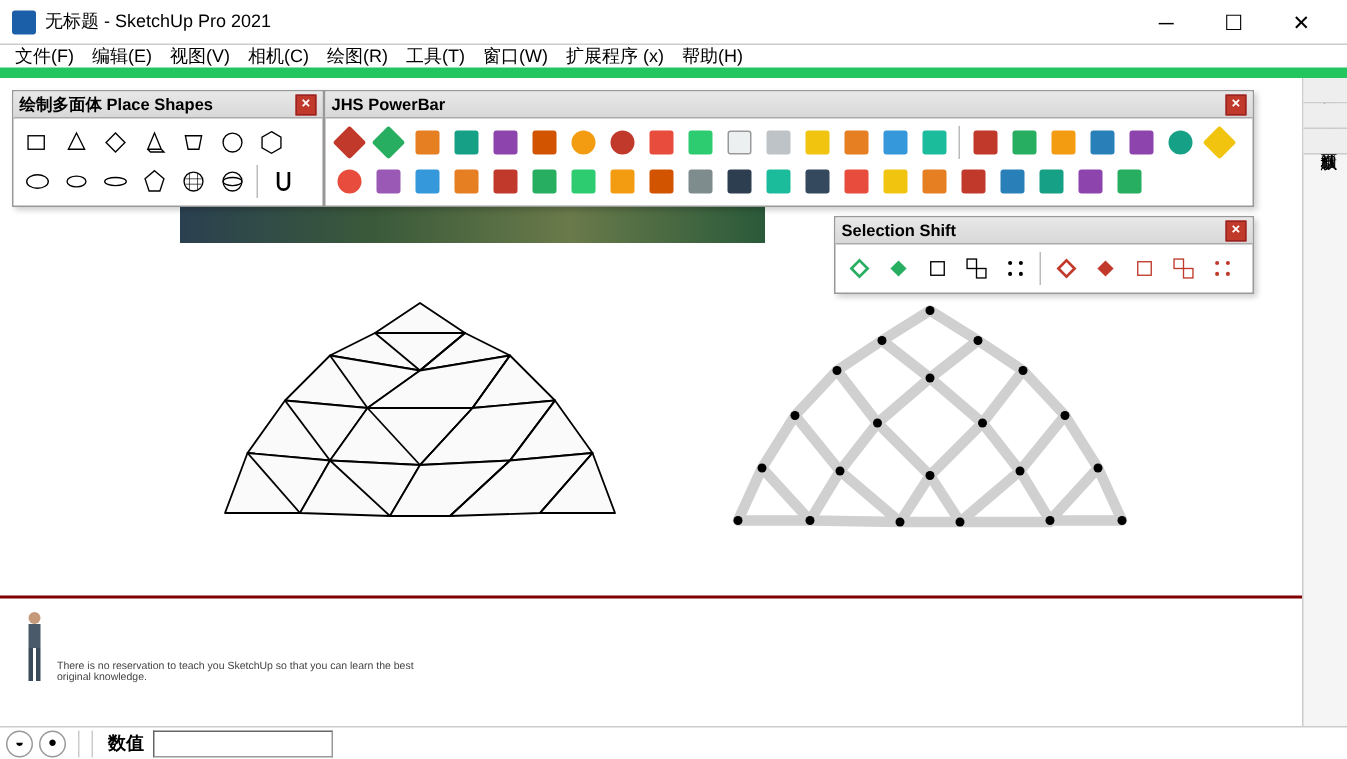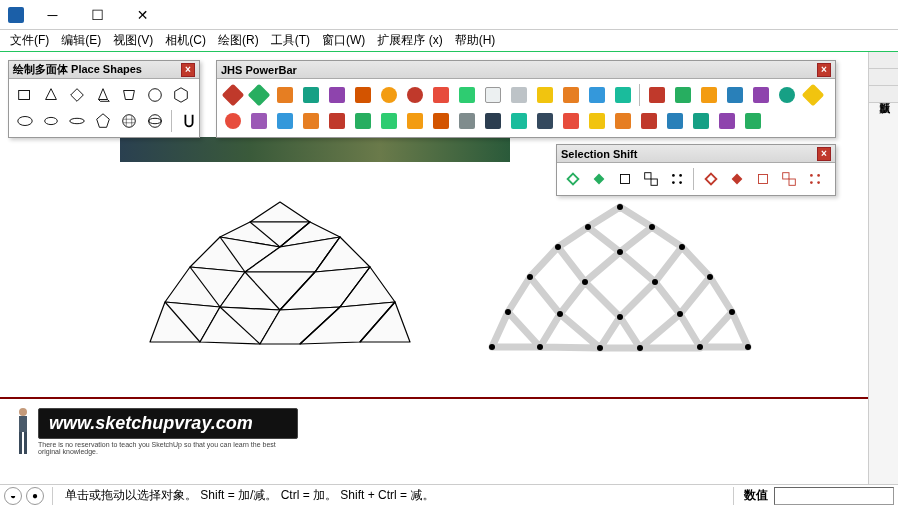--- a/index.html
+++ b/index.html
@@ -3,21 +3,21 @@
 <meta charset="utf-8">
 <style>
 * { box-sizing: border-box; margin: 0; padding: 0; font-family: "Microsoft YaHei", sans-serif; }
 body { background: #fff; width: 898px; height: 506px; overflow: hidden; position: relative; font-size: 12px; }
 
 .titlebar { height: 30px; background: #fff; border-bottom: 1px solid #ccc; display: flex; align-items: center; padding: 0 8px; }
 .titlebar .icon { width: 16px; height: 16px; background: #1b5fa8; border-radius: 2px; margin-right: 6px; }
 .titlebar .title { flex: 1; font-size: 12px; color: #000; }
 .titlebar .winbtn { width: 45px; height: 30px; display: flex; align-items: center; justify-content: center; font-size: 14px; color: #000; }
 
-.menubar { height: 22px; background: #fff; border-bottom: 1px solid #22c55e; display: flex; align-items: center; padding: 0 4px; font-size: 12px; }
+.menubar { height: 22px; background: #fff; border-bottom: 7px solid #22c55e; display: flex; align-items: center; padding: 0 4px; font-size: 12px; }
 .menubar span { padding: 2px 6px; cursor: default; }
 
 .viewport { position: absolute; top: 52px; left: 0; right: 30px; bottom: 22px; background: #fff; }
 .redline { position: absolute; top: 345px; left: 0; right: 0; border-top: 2px solid #800000; }
 
 .sidebar { position: absolute; top: 52px; right: 0; width: 30px; bottom: 22px; background: #f5f5f5; border-left: 1px solid #ccc; display: flex; flex-direction: column; }
 .sidebar .tab { writing-mode: vertical-rl; padding: 8px 6px; font-size: 11px; border-bottom: 1px solid #ccc; text-align: center; background: #eee; }
 
 .statusbar { position: absolute; bottom: 0; left: 0; right: 0; height: 22px; background: #fff; border-top: 1px solid #ccc; display: flex; align-items: center; font-size: 12px; padding: 0 4px; }
 .statusbar .sbtn { width: 18px; height: 18px; border: 1px solid #999; border-radius: 50%; display: flex; align-items: center; justify-content: center; margin-right: 4px; font-size: 10px; }
@@ -28,21 +28,21 @@
 
 .toolbar { position: absolute; background: #fff; border: 1px solid #999; box-shadow: 2px 2px 4px rgba(0,0,0,0.2); }
 .toolbar .tbtitle { background: linear-gradient(#e8e8e8,#d8d8d8); height: 18px; display: flex; align-items: center; padding: 0 4px; font-size: 11px; font-weight: bold; border-bottom: 1px solid #aaa; }
 .toolbar .tbtitle .sp { flex: 1; }
 .toolbar .tbtitle .close { width: 14px; height: 14px; background: #c0392b; color: #fff; font-size: 10px; display: flex; align-items: center; justify-content: center; border: 1px solid #922; }
 .toolbar .tbbody { padding: 4px; display: flex; flex-wrap: wrap; gap: 2px; }
 .tbtn { width: 24px; height: 24px; display: flex; align-items: center; justify-content: center; border: 1px solid transparent; }
 .tbtn svg { width: 18px; height: 18px; }
 .tsep { width: 2px; height: 22px; border-left: 1px solid #bbb; margin: 1px 2px; }
 
-#place-shapes { top: 8px; left: 8px; width: 192px; }
+#place-shapes { top: 8px; left: 8px; width: 208px; }
 #place-shapes .tbbody { width: 196px; }
 #jhs-powerbar { top: 8px; left: 216px; width: 620px; text-align: right; }
 #jhs-powerbar .tbbody { width: 616px; }
 #selection-toys { top: 92px; left: 556px; width: 280px; }
 #selection-toys .tbbody { flex-wrap: nowrap; }
 
 .watermark { position: absolute; bottom: 28px; left: 12px; display: flex; align-items: flex-end; gap: 4px; }
 .watermark .figure { width: 22px; height: 50px; }
 .watermark .box { background: #111; color: #fff; font-weight: bold; font-style: italic; font-size: 18px; padding: 4px 10px; border: 1px solid #444; border-radius: 2px; }
 .watermark .small { font-size: 7px; color: #444; max-width: 260px; line-height: 1.1; margin-top: 2px; }
@@ -53,20 +53,21 @@
 .dome svg { overflow: visible; }
 
 
 .ic { width: 16px; height: 16px; border-radius: 2px; }
 </style>
 </head>
 <body>
 
 <div class="titlebar">
   <div class="icon"></div>
+  <div class="title">无标题 - SketchUp Pro 2021</div>
   <div class="winbtn">─</div>
   <div class="winbtn">☐</div>
   <div class="winbtn">✕</div>
 </div>
 
 <div class="menubar">
   <span>文件(F)</span>
   <span>编辑(E)</span>
   <span>视图(V)</span>
   <span>相机(C)</span>
@@ -152,21 +153,20 @@
   <div class="redline"></div>
 
   <div class="watermark">
     <svg class="figure" viewBox="0 0 22 50">
       <circle cx="11" cy="6" r="4" fill="#c49a7a"></circle>
       <rect x="7" y="10" width="8" height="16" fill="#4a5a6a"></rect>
       <rect x="7" y="26" width="3" height="22" fill="#3a4a5a"></rect>
       <rect x="12" y="26" width="3" height="22" fill="#3a4a5a"></rect>
     </svg>
     <div>
-      <div class="box">www.sketchupvray.com</div>
       <div class="small">There is no reservation to teach you SketchUp so that you can learn the best original knowledge.</div>
     </div>
   </div>
 
   <div id="place-shapes" class="toolbar">
     <div class="tbtitle">
       <span>绘制多面体 Place Shapes</span>
       <span class="sp"></span>
       <span class="close">×</span>
     </div>
@@ -467,17 +467,16 @@
 <div class="sidebar">
   <div class="tab">样式</div>
   <div class="tab">阴影</div>
   <div class="tab">默认面板</div>
 </div>
 
 <div class="statusbar">
   <div class="sbtn">◒</div>
   <div class="sbtn">●</div>
   <div class="sep"></div>
-  <div class="msg">单击或拖动以选择对象。 Shift = 加/减。 Ctrl = 加。 Shift + Ctrl = 减。</div>
   <div class="sep"></div>
   <div class="vallbl">数值</div>
   <div class="valbox"></div>
 </div>
 
 </body></html>

